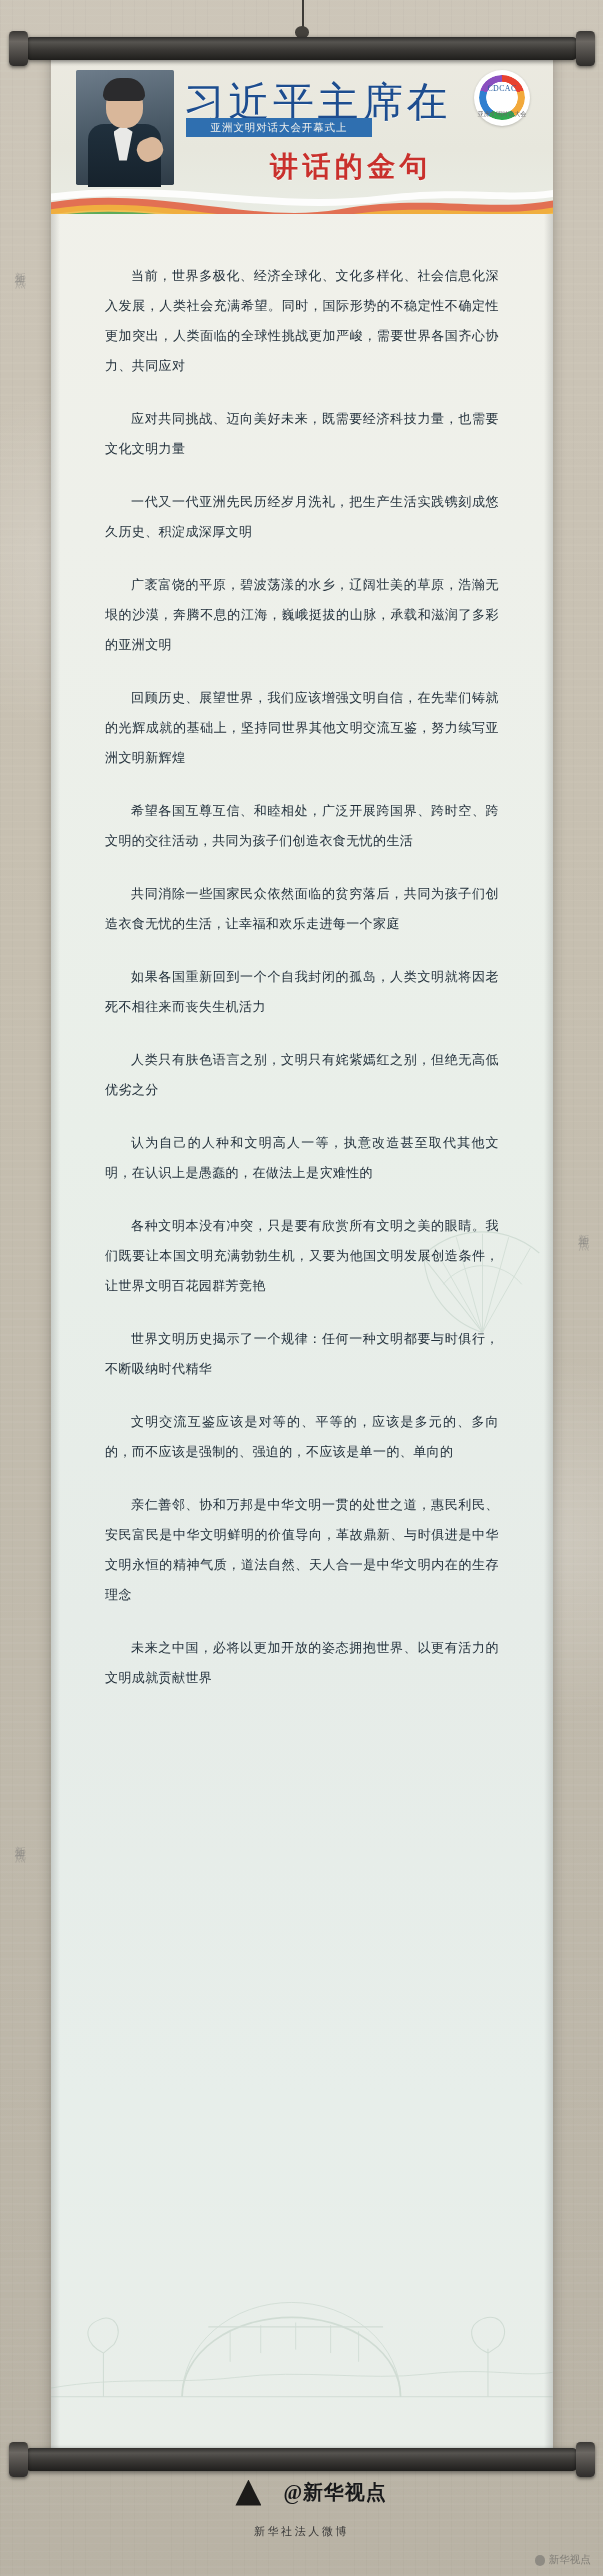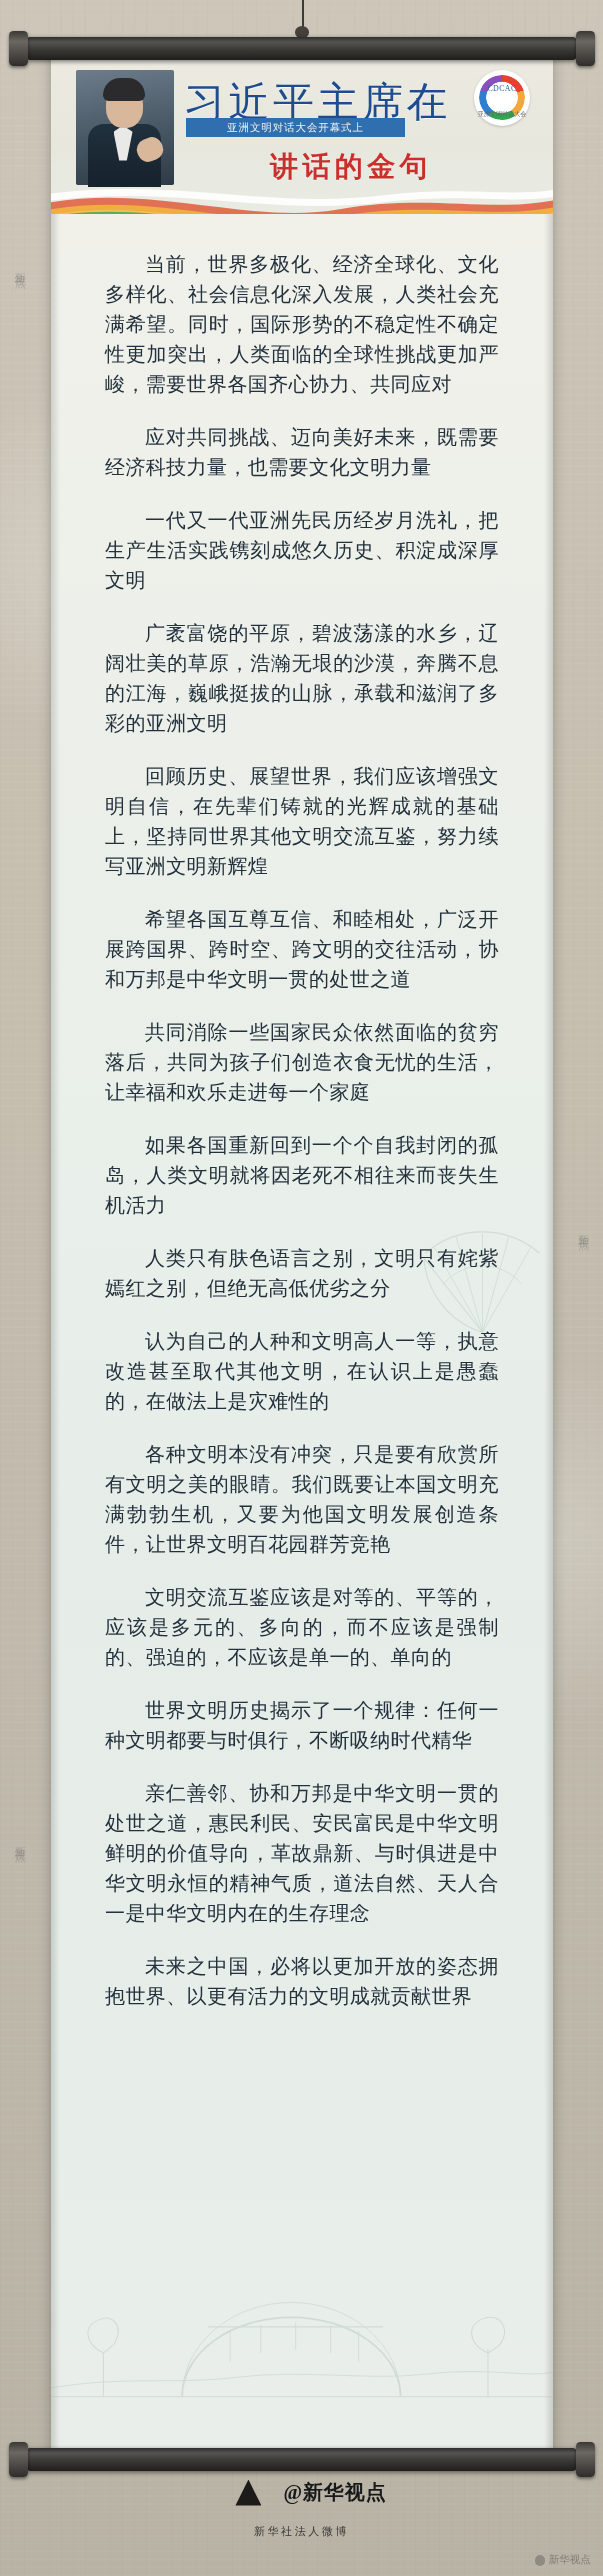--- a/index.html
+++ b/index.html
@@ -129,21 +129,21 @@
     font-size: 41px;
     letter-spacing: 3.5px;
     color: #1d4d8f;
     font-weight: normal;
     font-family: "Liberation Serif", "DejaVu Serif", serif;
     text-shadow: 0 0.9px 0 rgba(255,255,255,.6);
   }
   .title-sub {
     position: absolute;
     left: 135px; top: 66px;
-    width: 219px;
+    width: 186px;
     padding: 2.6px 5.2px;
     font-size: 10.5px;
     letter-spacing: 0.9px;
     color: #f2f2ee;
     background: #2f6fb0;
     text-align: center;
   }
   .title-accent {
     position: absolute;
     left: 219px; top: 96px;
@@ -186,26 +186,26 @@
     overflow: hidden;
   }
   .ribbon svg { display: block; }
 
   
   .content {
     position: relative;
     padding: 35px 54px 0 54px;
   }
   .para {
-    font-size: 20px;
+    font-size: 13px;
     line-height: 30px;
     color: #23313c;
     text-align: justify;
     text-indent: 2em;
-    margin: 0 0 23px 0;
+    margin: 12px 0 23px 0;
     letter-spacing: 0.4px;
   }
 
   
   .wm {
     position: absolute;
     opacity: .30;
     pointer-events: none;
   }
   .wm-fan {
@@ -322,28 +322,28 @@
       <path d="M10,34 A100,100 0 0 1 140,34" stroke="#9bb5a6" stroke-width="1.4" fill="none"></path>
       <path d="M30,70 A58,58 0 0 1 120,70" stroke="#9bb5a6" stroke-width="1" fill="none"></path>
     </svg>
 
     <div class="content">
       <p class="para">当前，世界多极化、经济全球化、文化多样化、社会信息化深入发展，人类社会充满希望。同时，国际形势的不稳定性不确定性更加突出，人类面临的全球性挑战更加严峻，需要世界各国齐心协力、共同应对</p>
       <p class="para">应对共同挑战、迈向美好未来，既需要经济科技力量，也需要文化文明力量</p>
       <p class="para">一代又一代亚洲先民历经岁月洗礼，把生产生活实践镌刻成悠久历史、积淀成深厚文明</p>
       <p class="para">广袤富饶的平原，碧波荡漾的水乡，辽阔壮美的草原，浩瀚无垠的沙漠，奔腾不息的江海，巍峨挺拔的山脉，承载和滋润了多彩的亚洲文明</p>
       <p class="para">回顾历史、展望世界，我们应该增强文明自信，在先辈们铸就的光辉成就的基础上，坚持同世界其他文明交流互鉴，努力续写亚洲文明新辉煌</p>
-      <p class="para">希望各国互尊互信、和睦相处，广泛开展跨国界、跨时空、跨文明的交往活动，协和万邦是中华文明一贯的处世之道</p>
+      <p class="para">希望各国互尊互信、和睦相处，广泛开展跨国界、跨时空、跨文明的交往活动，共同为孩子们创造衣食无忧的生活</p>
       <p class="para">共同消除一些国家民众依然面临的贫穷落后，共同为孩子们创造衣食无忧的生活，让幸福和欢乐走进每一个家庭</p>
       <p class="para">如果各国重新回到一个个自我封闭的孤岛，人类文明就将因老死不相往来而丧失生机活力</p>
       <p class="para">人类只有肤色语言之别，文明只有姹紫嫣红之别，但绝无高低优劣之分</p>
       <p class="para">认为自己的人种和文明高人一等，执意改造甚至取代其他文明，在认识上是愚蠢的，在做法上是灾难性的</p>
       <p class="para">各种文明本没有冲突，只是要有欣赏所有文明之美的眼睛。我们既要让本国文明充满勃勃生机，又要为他国文明发展创造条件，让世界文明百花园群芳竞艳</p>
+      <p class="para">世界文明历史揭示了一个规律：任何一种文明都要与时俱行，不断吸纳时代精华</p>
       <p class="para">文明交流互鉴应该是对等的、平等的，应该是多元的、多向的，而不应该是强制的、强迫的，不应该是单一的、单向的</p>
-      <p class="para">世界文明历史揭示了一个规律：任何一种文明都要与时俱行，不断吸纳时代精华</p>
       <p class="para">亲仁善邻、协和万邦是中华文明一贯的处世之道，惠民利民、安民富民是中华文明鲜明的价值导向，革故鼎新、与时俱进是中华文明永恒的精神气质，道法自然、天人合一是中华文明内在的生存理念</p>
       <p class="para">未来之中国，必将以更加开放的姿态拥抱世界、以更有活力的文明成就贡献世界</p>
     </div>
 
     <svg class="wm wm-bridge" viewBox="0 0 574 230" preserveAspectRatio="none" xmlns="http://www.w3.org/2000/svg">
       <path d="M0,200 L574,200" stroke="#9ab3a4" stroke-width="1.2"></path>
       <path d="M150,200 A110,80 0 0 1 400,200" fill="none" stroke="#9ab3a4" stroke-width="2"></path>
       <path d="M150,200 A110,95 0 0 1 400,200" fill="none" stroke="#9ab3a4" stroke-width="1"></path>
       <path d="M180,120 L380,120" stroke="#9ab3a4" stroke-width="1.4"></path>
       <path d="M205,125 L205,160 M240,118 L240,150 M280,115 L280,146 M320,118 L320,150 M352,125 L352,160" stroke="#9ab3a4" stroke-width="1"></path>

